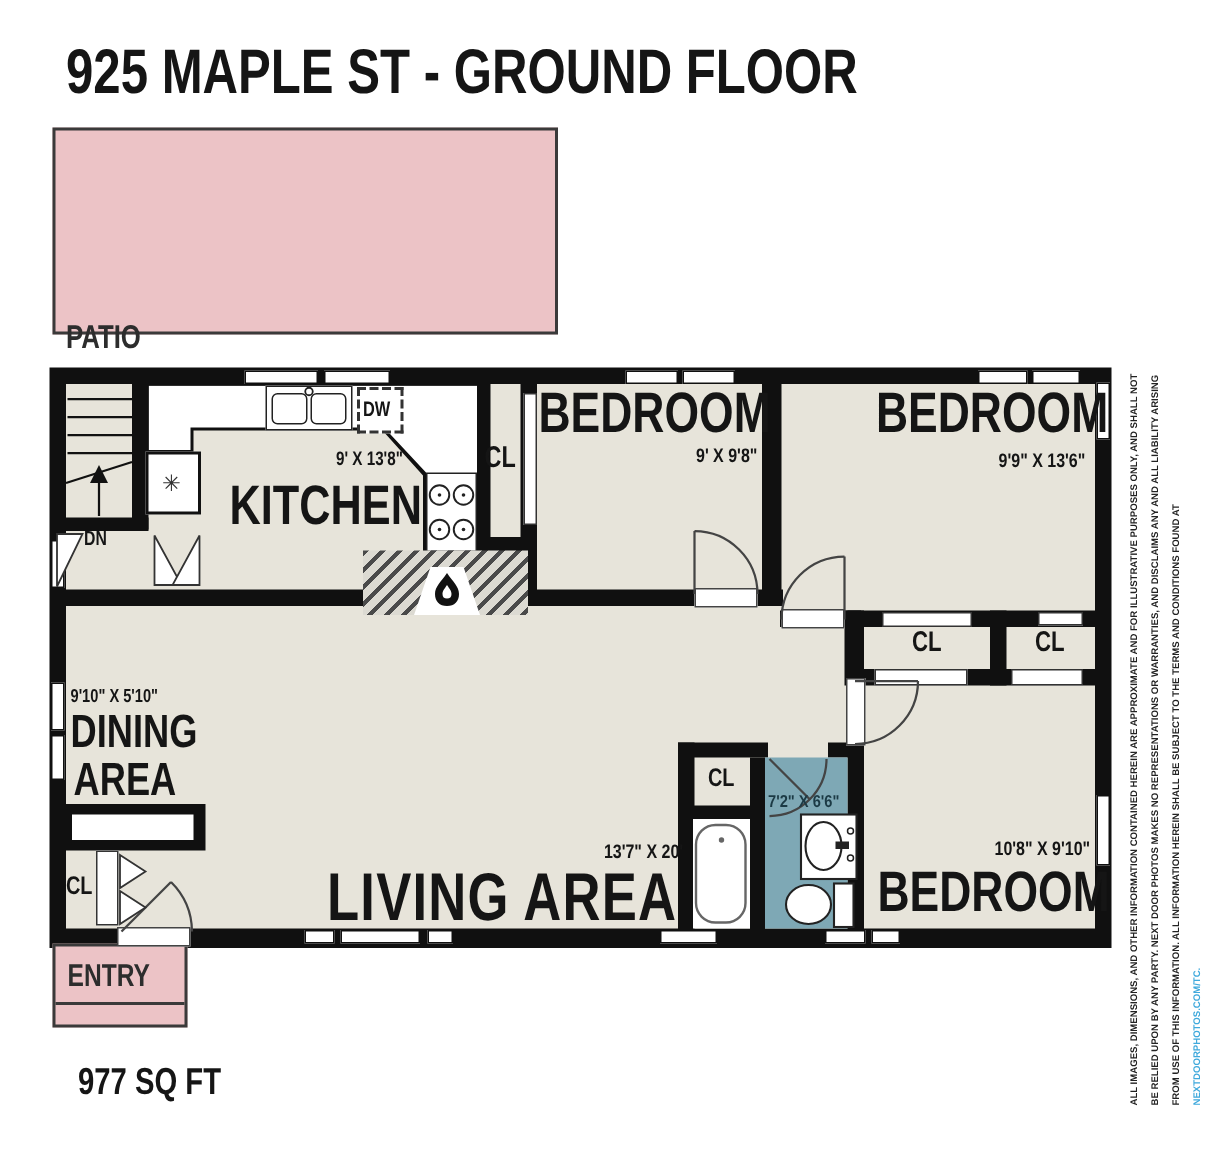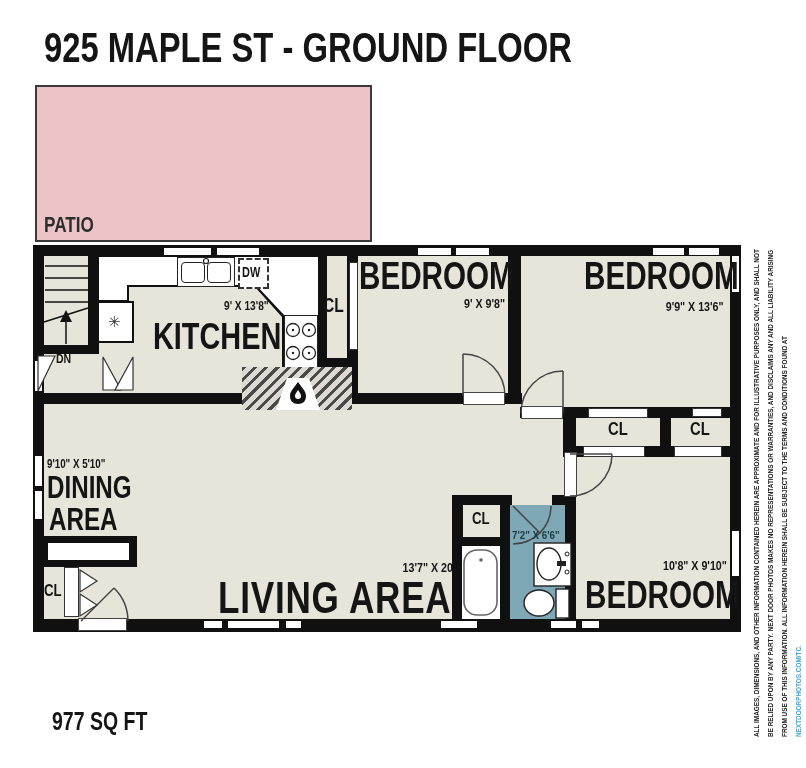--- a/index.html
+++ b/index.html
@@ -26,21 +26,21 @@
       line-height:14px;color:#222;letter-spacing:0;}
   #disclaimer .link{color:#3fa9dc;}
 </style>
 </head>
 <body>
 
 <div id="canvas">
 
   <div class="cond" style="left:44px;top:24px;font-size:42px;">925 MAPLE ST - GROUND FLOOR</div>
 
-  <div class="pink" style="left:35px;top:85px;width:337px;height:157px;">
+  <div class="pink" style="left:35px;top:85px;width:337px;height:138px;">
     <div class="cond" style="left:7px;top:125px;font-size:22px;color:#2d2d2d;">PATIO</div>
   </div>
 
   <div class="wall" style="left:33px;top:245px;width:708px;height:387px;"></div>
   <div class="floor" style="left:44px;top:256px;width:686px;height:363px;"></div>
 
   <div class="wall" style="left:88px;top:256px;width:11px;height:97px;"></div>
   <div class="wall" style="left:44px;top:345px;width:55px;height:9px;"></div>
   <div class="wall" style="left:44px;top:393px;width:198px;height:11px;"></div>
   <div class="wall" style="left:352px;top:393px;width:111px;height:11px;"></div>
@@ -81,20 +81,24 @@
   <div class="cond" style="left:242px;top:264px;font-size:14px;">DW</div>
 
   <div class="white" style="left:284px;top:315px;width:34px;height:53px;border:1.5px solid #222;box-sizing:border-box;"></div>
 
   <div class="hatch" style="left:242px;top:367px;width:110px;height:43px;"></div>
   <div class="white" style="left:276px;top:378px;width:44px;height:32px;clip-path:polygon(25% 0,75% 0,100% 100%,0 100%);"></div>
 
   <div class="blue" style="left:510px;top:505px;width:55px;height:114px;"></div>
   <div class="white" style="left:462px;top:546px;width:38px;height:73px;"></div>
 
+  <div class="pink" style="left:35px;top:629px;width:90px;height:56px;">
+    <div class="abs" style="left:0px;top:37px;width:86px;height:2px;background:#3a3a3a;"></div>
+    <div class="cond" style="left:8px;top:8px;font-size:21px;color:#2d2d2d;">ENTRY</div>
+  </div>
 
   <div class="window" style="left:163px;top:247px;width:49px;height:9px;"></div>
   <div class="window" style="left:216px;top:247px;width:44px;height:9px;"></div>
   <div class="window" style="left:417px;top:247px;width:35px;height:9px;"></div>
   <div class="window" style="left:455px;top:247px;width:35px;height:9px;"></div>
   <div class="window" style="left:652px;top:247px;width:33px;height:9px;"></div>
   <div class="window" style="left:688px;top:247px;width:32px;height:9px;"></div>
   <div class="window" style="left:34px;top:360px;width:9px;height:32px;"></div>
   <div class="window" style="left:34px;top:455px;width:9px;height:32px;"></div>
   <div class="window" style="left:34px;top:490px;width:9px;height:30px;"></div>

